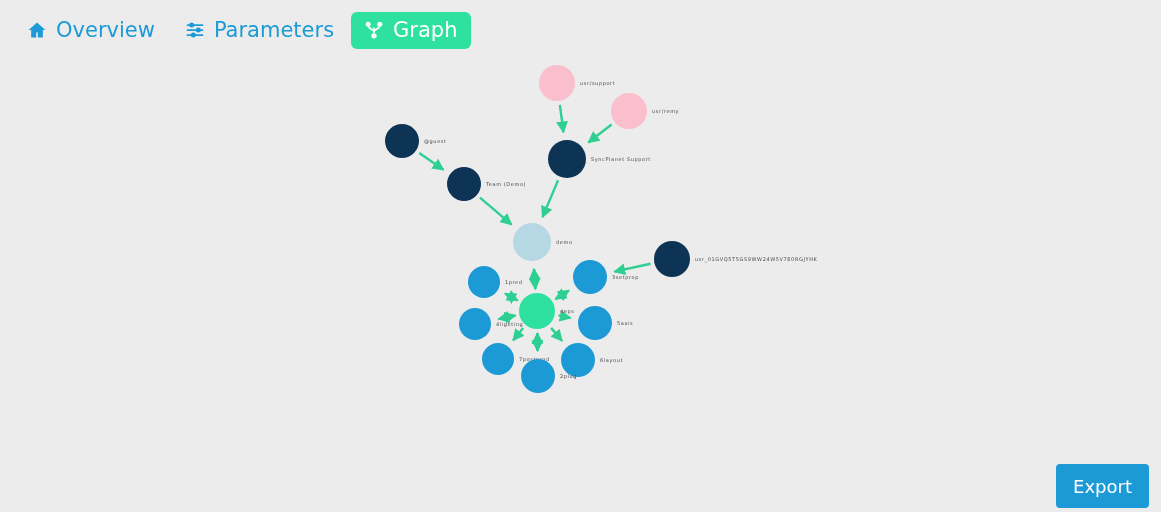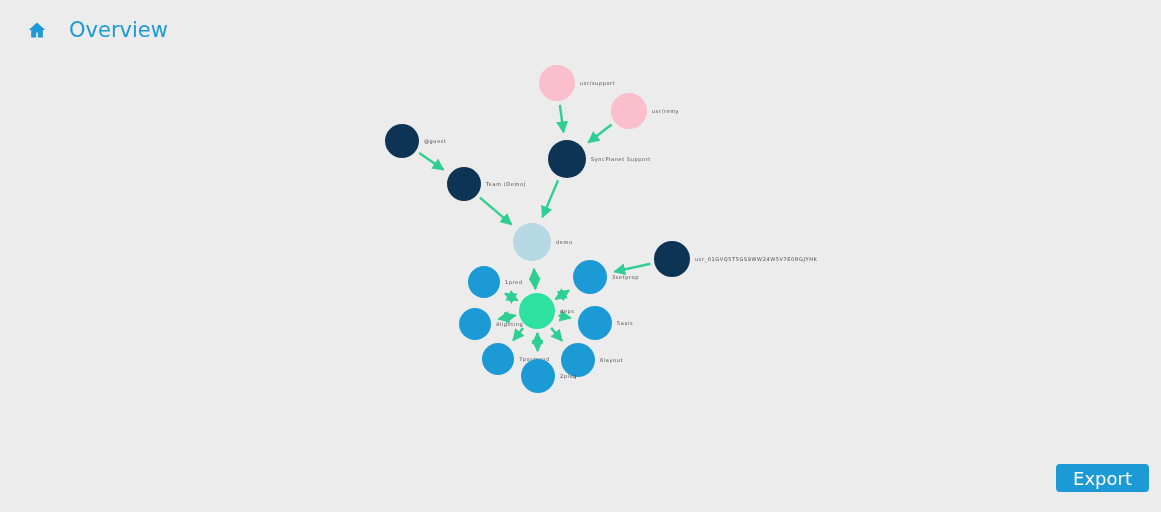--- a/index.html
+++ b/index.html
@@ -22,21 +22,21 @@
     height: 60px;
     display: flex;
     align-items: center;
     padding-left: 14px;
     gap: 4px;
     background: #ececec;
   }
   .tab {
     display: flex;
     align-items: center;
-    gap: 22px;
+    gap: 9px;
     padding: 8px 13px;
     border-radius: 6px;
     color: #1c9ad6;
     font-size: 21px;
     line-height: 1;
     cursor: pointer;
     position: relative;
     white-space: nowrap;
     background: transparent;
     border: none;
@@ -85,21 +85,21 @@
     fill: #4a4a4a;
     dominant-baseline: middle;
   }
 
   
   .export-btn {
     position: absolute;
     left: 1056px;
     top: 464px;
     width: 93px;
-    height: 28px;
+    height: 44px;
     background: #1c9ad6;
     color: #ffffff;
     border: none;
     border-radius: 4px;
     font-size: 18px;
     cursor: pointer;
     font-family: "DejaVu Sans", "Liberation Sans", sans-serif;
     padding: 0;
   }
 </style>
@@ -110,21 +110,46 @@
 
   <button class="tab">
     <span class="ico">
       <svg width="20" height="20" viewBox="0 0 24 24">
           <path d="M12 3 2 12h3v9h6v-6h2v6h6v-9h3z"></path>
         </svg>
     </span>
     <span class="tab-label">Overview</span>
   </button>
 
-
+  <button class="tab">
+    <span class="ico">
+      <svg width="20" height="20" viewBox="0 0 24 24">
+        <rect x="2" y="5" width="20" height="2.2" rx="1"></rect>
+          <circle cx="8" cy="6.1" r="3"></circle>
+        <rect x="2" y="11" width="20" height="2.2" rx="1"></rect>
+          <circle cx="16" cy="12.1" r="3"></circle>
+        <rect x="2" y="17" width="20" height="2.2" rx="1"></rect>
+          <circle cx="10" cy="18.1" r="3"></circle>
+      </svg>
+    </span>
+    <span class="tab-label">Parameters</span>
+  </button>
+
+  <button class="tab active">
+    <span class="ico">
+      <svg width="20" height="20" viewBox="0 0 24 24">
+        <circle cx="5" cy="5" r="3"></circle>
+          <circle cx="19" cy="5" r="3"></circle>
+          <circle cx="12" cy="19" r="3.2"></circle>
+        <rect x="11" y="9" width="2" height="7"></rect>
+        <path d="M5 7 L12 12 L19 7 L19 9.5 L12 14.5 L5 9.5 Z"></path>
+      </svg>
+    </span>
+    <span class="tab-label">Graph</span>
+  </button>
 
 
 </div>
 
 <div class="graph-canvas">
   <svg id="graph-svg" width="1161" height="452">
     <defs>
       <marker id="arrow-green" viewBox="0 0 10 10" refX="9" refY="5" markerWidth="5" markerHeight="5" orient="auto-start-reverse">
         <path d="M 0 0 L 10 5 L 0 10 z" fill="#2fcf94"></path>
       </marker>

